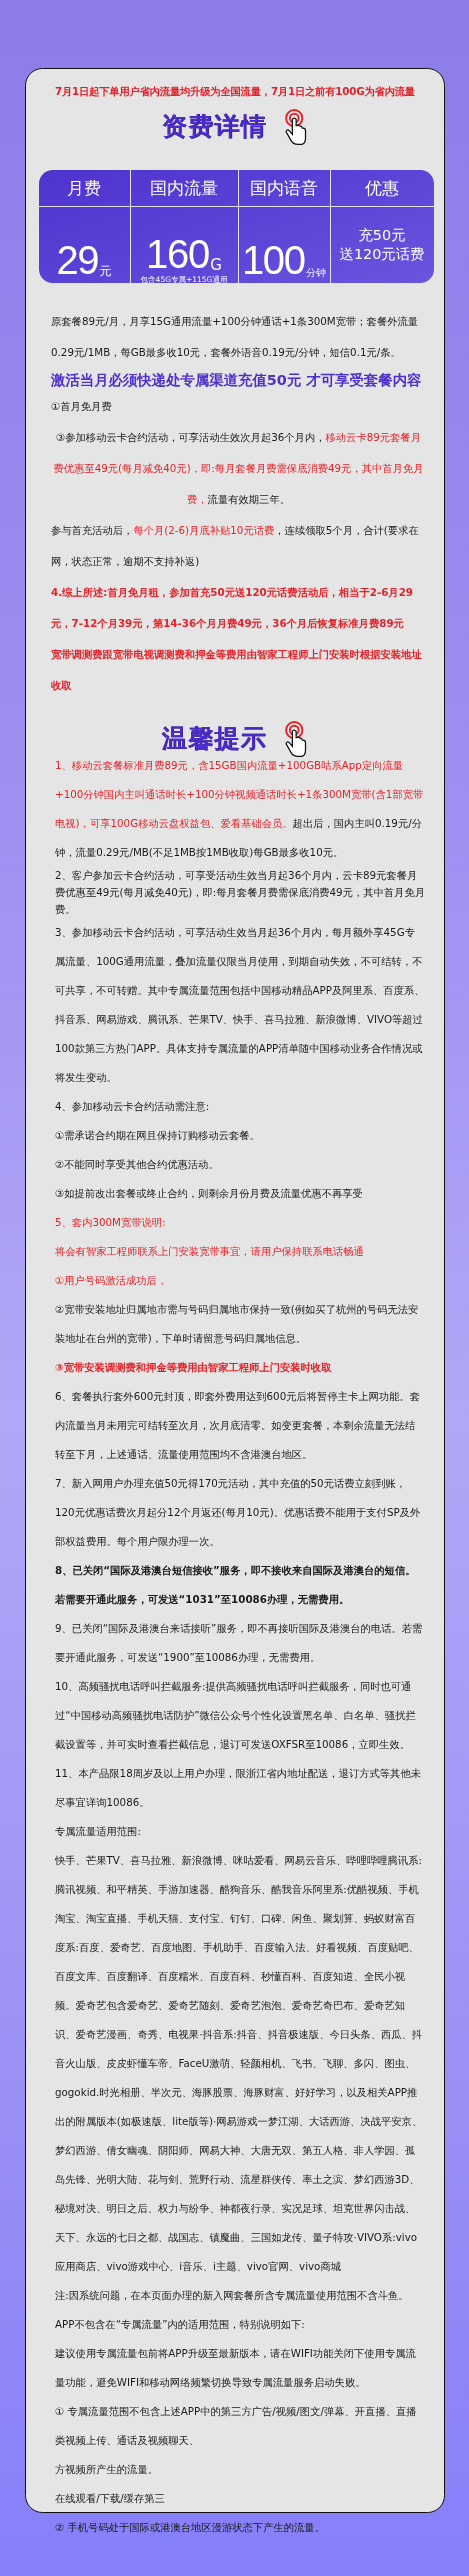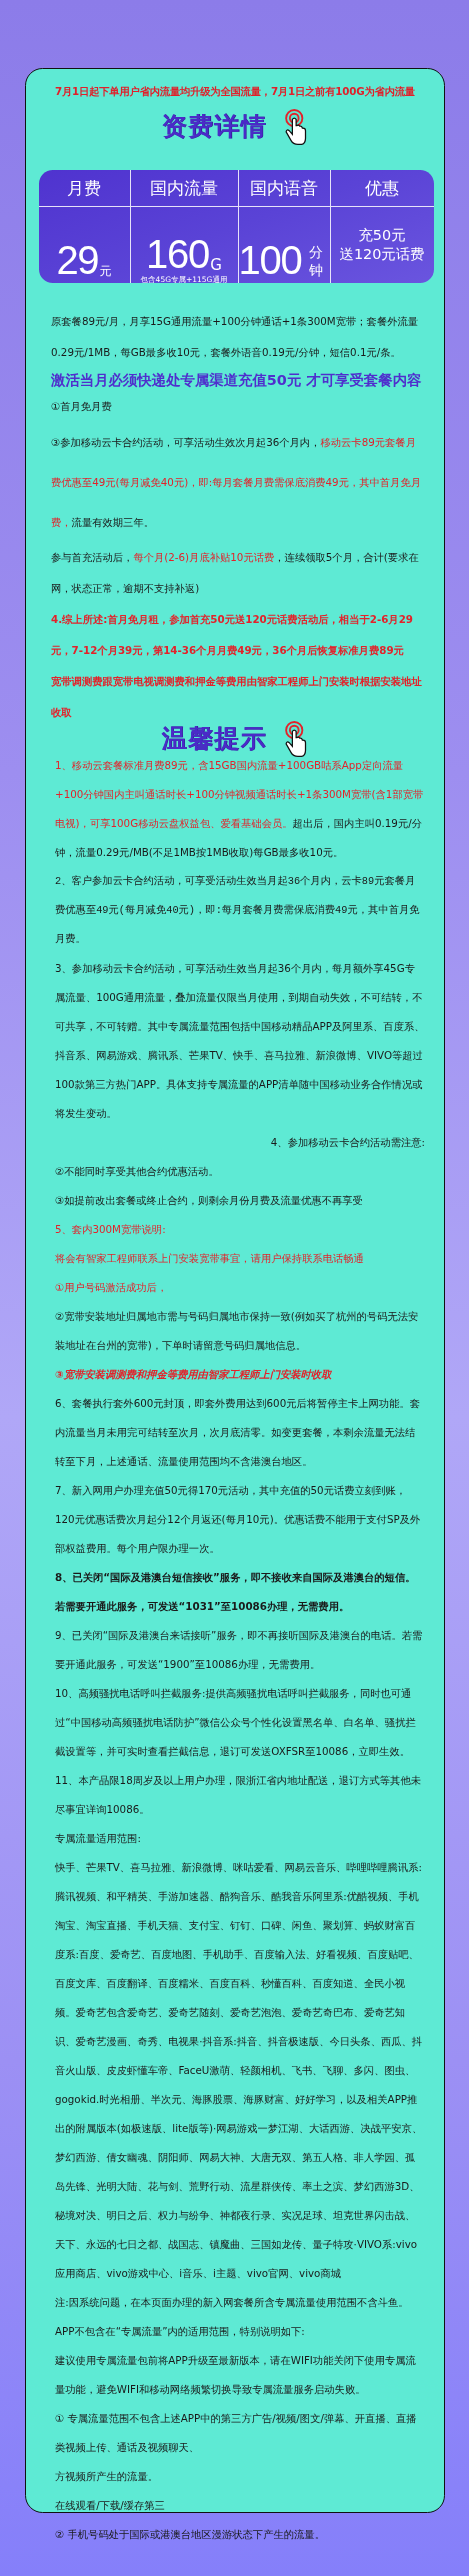--- a/index.html
+++ b/index.html
@@ -10,21 +10,21 @@
     font-family: "DejaVu Sans", "Liberation Sans", sans-serif;
     position: relative;
     overflow: hidden;
   }
   .card {
     position: absolute;
     left: 25px;
     top: 68px;
     width: 420px;
     height: 2445px;
-    background: #5eead4;
+    background: #e5e5e5;
     border: 0.9px solid #111;
     border-radius: 17.5px;
     box-sizing: border-box;
   }
   .notice {
     position: absolute;
     left: 0; right: 0;
     top: 16.3px;
     text-align: center;
     color: #e0202a;
@@ -137,34 +137,34 @@
     <div class="cell bottom">
       <div style="display:flex;align-items:flex-end;">
         <span class="big">160</span>
         <span class="unit-g">G</span>
       </div>
       <span class="sub">包含45G专属+115G通用</span>
     </div>
     <div class="cell bottom">
       <div style="display:flex;align-items:flex-end;">
         <span class="big">100</span>
-        <span class="unit" style="font-size:14px;">分钟</span>
+        <span class="unit" style="font-size:10px;">分钟</span>
       </div>
     </div>
     <div class="cell bottom last">
       <span class="promo">充50元</span>
       <span class="promo">送120元话费</span>
     </div>
   </div>
 
   <div class="content" style="top:242px;">
     <p style="line-height:31px;margin-top:-5px;">原套餐89元/月，月享15G通用流量+100分钟通话+1条300M宽带；套餐外流量0.29元/1MB，每GB最多收10元，套餐外语音0.19元/分钟，短信0.1元/条。</p>
     <p class="purple-b" style="margin-top:1.3px;">激活当月必须快递处专属渠道充值50元 才可享受套餐内容</p>
     <p style="line-height:31px;">①首月免月费</p>
-    <p style="line-height:40px;">
+    <p style="line-height:31px;text-align:center;">
       <span>③参加移动云卡合约活动，可享活动生效次月起36个月内，</span><span class="red">移动云卡89元套餐月费优惠至49元(每月减免40元)，即:每月套餐月费需保底消费49元，其中首月免月费，</span><span>流量有效期三年。</span>
     </p>
     <p style="line-height:31px;">
       <span>参与首充活动后，</span><span class="red">每个月(2-6)月底补贴10元话费</span><span>，连续领取5个月，合计(要求在网，状态正常，逾期不支持补返)</span>
     </p>
     <p class="red-b" style="line-height:31px;">4.综上所述:首月免月租，参加首充50元送120元话费活动后，相当于2-6月29元，7-12个月39元，第14-36个月月费49元，36个月后恢复标准月费89元</p>
     <p class="red-b" style="line-height:31px;">宽带调测费跟宽带电视调测费和押金等费用由智家工程师上门安装时根据安装地址收取</p>
   </div>
 
   <div class="section-title" style="top:651px;">
@@ -175,30 +175,31 @@
         <circle cx="18" cy="16" r="7" fill="none" stroke="#e3222a" stroke-width="3"></circle>
         <path d="M15 18 L15 42 L10 36 Q6 33 5 38 L13 52 Q16 58 24 58 L30 58 Q36 56 36 48 L36 36 Q36 32 32 32 L31 32 Q30 28 27 29 Q25 26 22 28 L21 28 L21 18 Q18 14 15 18 Z" fill="#fff" stroke="#111" stroke-width="2"></path>
       </svg>
     </span>
   </div>
 
   <div class="content2" style="top:682px;line-height:29px;">
     <p style="line-height:29px;">
       <span class="red">1、移动云套餐标准月费89元，含15GB国内流量+100GB咕系App定向流量+100分钟国内主叫通话时长+100分钟视频通话时长+1条300M宽带(含1部宽带电视)，可享100G移动云盘权益包、爱看基础会员。</span><span>超出后，国内主叫0.19元/分钟，流量0.29元/MB(不足1MB按1MB收取)每GB最多收10元。</span>
     </p>
-    <p style="line-height:29px;font-family:Liberation Mono, monospace;">2、客户参加云卡合约活动，可享受活动生效当月起36个月内，云卡89元套餐月费优惠至49元(每月减免40元)，即:每月套餐月费需保底消费49元，其中首月免月费。</p>
+    <p style="line-height:17px;">2、客户参加云卡合约活动，可享受活动生效当月起36个月内，云卡89元套餐月费优惠至49元(每月减免40元)，即:每月套餐月费需保底消费49元，其中首月免月费。</p>
     <p style="line-height:29px;">3、参加移动云卡合约活动，可享活动生效当月起36个月内，每月额外享45G专属流量、100G通用流量，叠加流量仅限当月使用，到期自动失效，不可结转，不可共享，不可转赠。其中专属流量范围包括中国移动精品APP及阿里系、百度系、抖音系、网易游戏、腾讯系、芒果TV、快手、喜马拉雅、新浪微博、VIVO等超过100款第三方热门APP。具体支持专属流量的APP清单随中国移动业务合作情况或将发生变动。</p>
-    <p style="line-height:29px;text-align:right;">4、参加移动云卡合约活动需注意:</p>
+    <p style="line-height:29px;">4、参加移动云卡合约活动需注意:</p>
+    <p style="line-height:29px;">①需承诺合约期在网且保持订购移动云套餐。</p>
     <p style="line-height:29px;">②不能同时享受其他合约优惠活动。</p>
     <p style="line-height:29px;">③如提前改出套餐或终止合约，则剩余月份月费及流量优惠不再享受</p>
     <p class="red" style="line-height:29px;">5、套内300M宽带说明:</p>
     <p class="red" style="line-height:29px;">将会有智家工程师联系上门安装宽带事宜，请用户保持联系电话畅通</p>
     <p class="red" style="line-height:29px;">①用户号码激活成功后，</p>
     <p style="line-height:29px;">②宽带安装地址归属地市需与号码归属地市保持一致(例如买了杭州的号码无法安装地址在台州的宽带)，下单时请留意号码归属地信息。</p>
-    <p class="red-b" style="line-height:29px;font-style:italic;">③宽带安装调测费和押金等费用由智家工程师上门安装时收取</p>
+    <p class="red-b" style="line-height:29px;">③宽带安装调测费和押金等费用由智家工程师上门安装时收取</p>
     <p style="line-height:29px;">6、套餐执行套外600元封顶，即套外费用达到600元后将暂停主卡上网功能。套内流量当月未用完可结转至次月，次月底清零。如变更套餐，本剩余流量无法结转至下月，上述通话、流量使用范围均不含港澳台地区。</p>
     <p style="line-height:29px;">7、新入网用户办理充值50元得170元活动，其中充值的50元话费立刻到账，120元优惠话费次月起分12个月返还(每月10元)。优惠话费不能用于支付SP及外部权益费用。每个用户限办理一次。</p>
     <p style="line-height:29px;font-weight:bold;">8、已关闭“国际及港澳台短信接收”服务，即不接收来自国际及港澳台的短信。若需要开通此服务，可发送“1031”至10086办理，无需费用。</p>
     <p style="line-height:29px;">9、已关闭“国际及港澳台来话接听”服务，即不再接听国际及港澳台的电话。若需要开通此服务，可发送“1900”至10086办理，无需费用。</p>
     <p style="line-height:29px;">10、高频骚扰电话呼叫拦截服务:提供高频骚扰电话呼叫拦截服务，同时也可通过“中国移动高频骚扰电话防护”微信公众号个性化设置黑名单、白名单、骚扰拦截设置等，并可实时查看拦截信息，退订可发送OXFSR至10086，立即生效。</p>
     <p style="line-height:29px;">11、本产品限18周岁及以上用户办理，限浙江省内地址配送，退订方式等其他未尽事宜详询10086。</p>
     <p style="line-height:29px;">专属流量适用范围:</p>
     <p style="line-height:29px;">快手、芒果TV、喜马拉雅、新浪微博、咪咕爱看、网易云音乐、哔哩哔哩腾讯系:腾讯视频、和平精英、手游加速器、酷狗音乐、酷我音乐阿里系:优酷视频、手机淘宝、淘宝直播、手机天猫、支付宝、钉钉、口碑、闲鱼、聚划算、蚂蚁财富百度系:百度、爱奇艺、百度地图、手机助手、百度输入法、好看视频、百度贴吧、百度文库、百度翻译、百度糯米、百度百科、秒懂百科、百度知道、全民小视频。爱奇艺包含爱奇艺、爱奇艺随刻、爱奇艺泡泡、爱奇艺奇巴布、爱奇艺知识、爱奇艺漫画、奇秀、电视果·抖音系:抖音、抖音极速版、今日头条、西瓜、抖音火山版、皮皮虾懂车帝、FaceU激萌、轻颜相机、飞书、飞聊、多闪、图虫、gogokid.时光相册、半次元、海豚股票、海豚财富、好好学习，以及相关APP推出的附属版本(如极速版、lite版等)·网易游戏一梦江湖、大话西游、决战平安京、梦幻西游、倩女幽魂、阴阳师、网易大神、大唐无双、第五人格、非人学园、孤岛先锋、光明大陆、花与剑、荒野行动、流星群侠传、率土之滨、梦幻西游3D、秘境对决、明日之后、权力与纷争、神都夜行录、实况足球、坦克世界闪击战、天下、永远的七日之都、战国志、镇魔曲、三国如龙传、量子特攻·VIVO系:vivo应用商店、vivo游戏中心、i音乐、i主题、vivo官网、vivo商城</p>
     <p style="line-height:29px;">注:因系统问题，在本页面办理的新入网套餐所含专属流量使用范围不含斗鱼。</p>
     <p style="line-height:29px;">APP不包含在“专属流量”内的适用范围，特别说明如下:</p>

